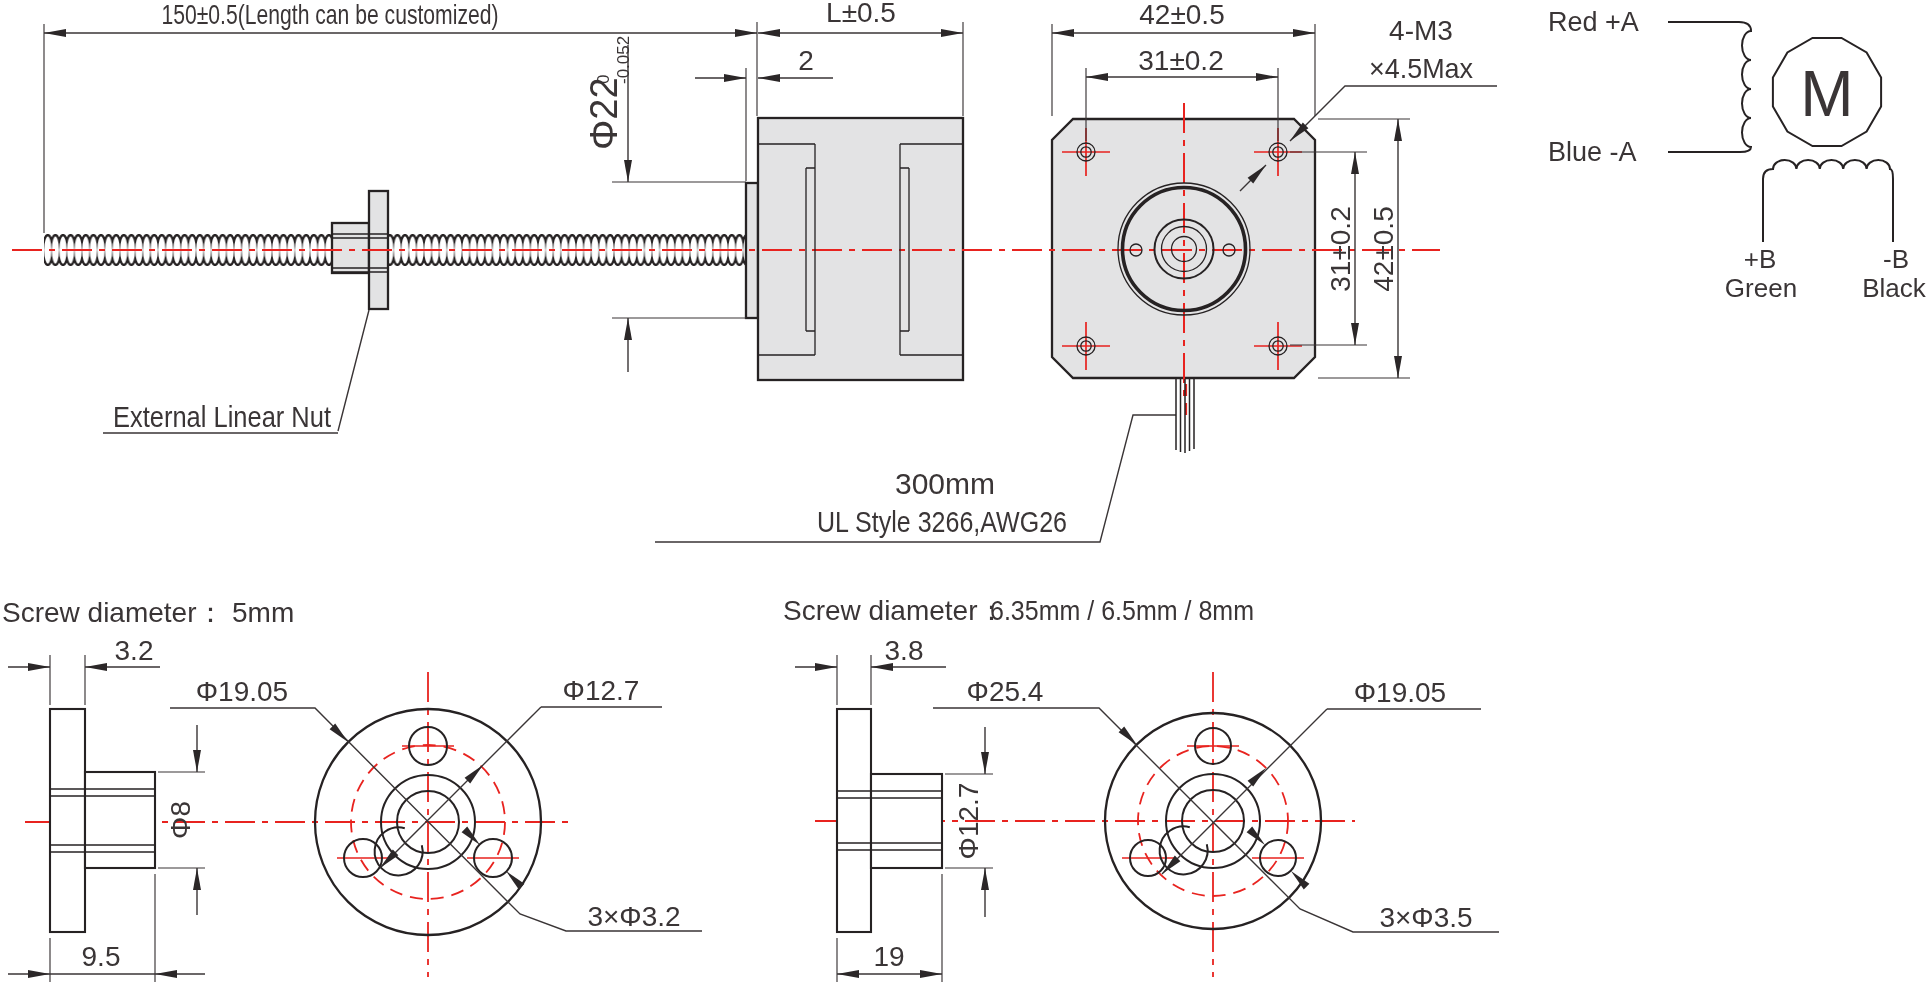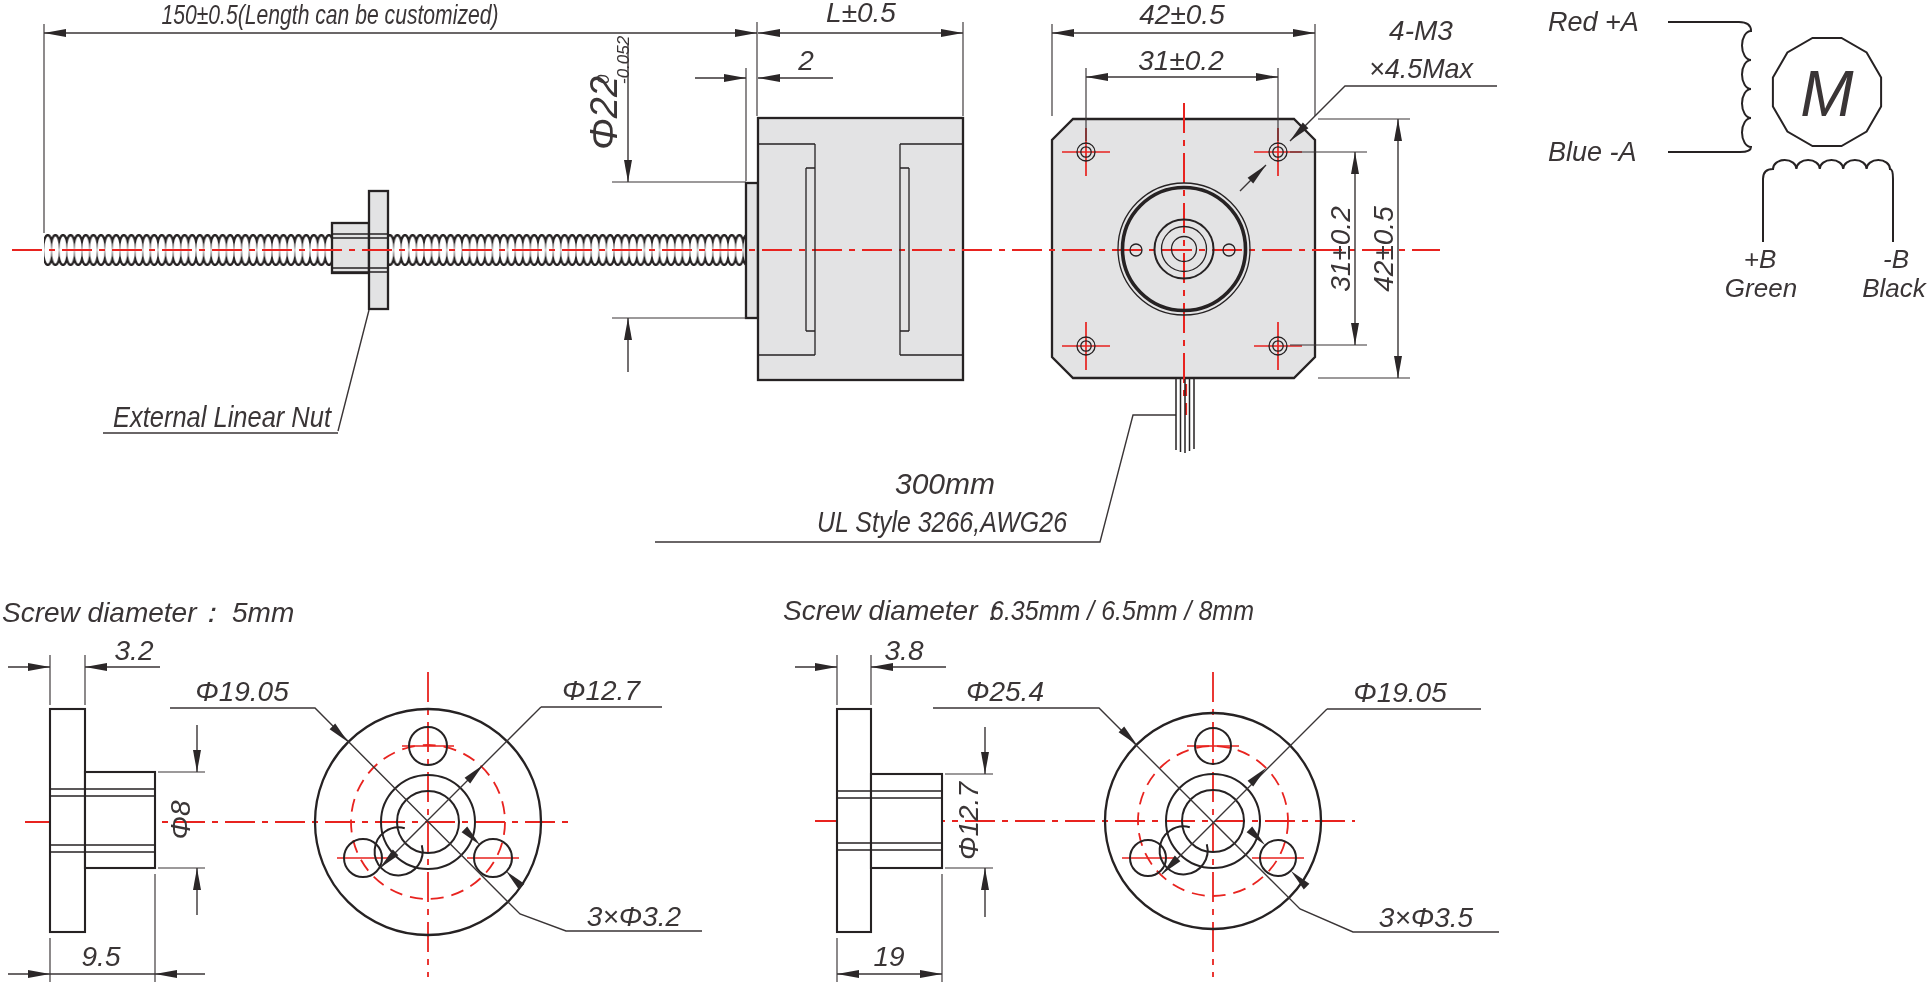--- a/index.html
+++ b/index.html
@@ -1,16 +1,16 @@
 <!DOCTYPE html>
 <html><head>
 <meta charset="utf-8">
 <style>
   html,body{margin:0;padding:0;background:#ffffff;}
-  .stage{width:1928px;height:987px;position:relative;background:#fff;font-style:italic;}
+  .stage{width:1928px;height:987px;position:relative;background:#fff;}
   svg{display:block;}
   text{font-family:"Liberation Sans","DejaVu Sans",sans-serif;fill:#3a3536;}
   .t28{font-size:28px;}
   .t27{font-size:27px;}
   .t26{font-size:26px;}
   .t30{font-size:30px;}
   .t38{font-size:38px;}
   .t17{font-size:17px;}
   .t64{font-size:64px;}
   .mid{text-anchor:middle;}

